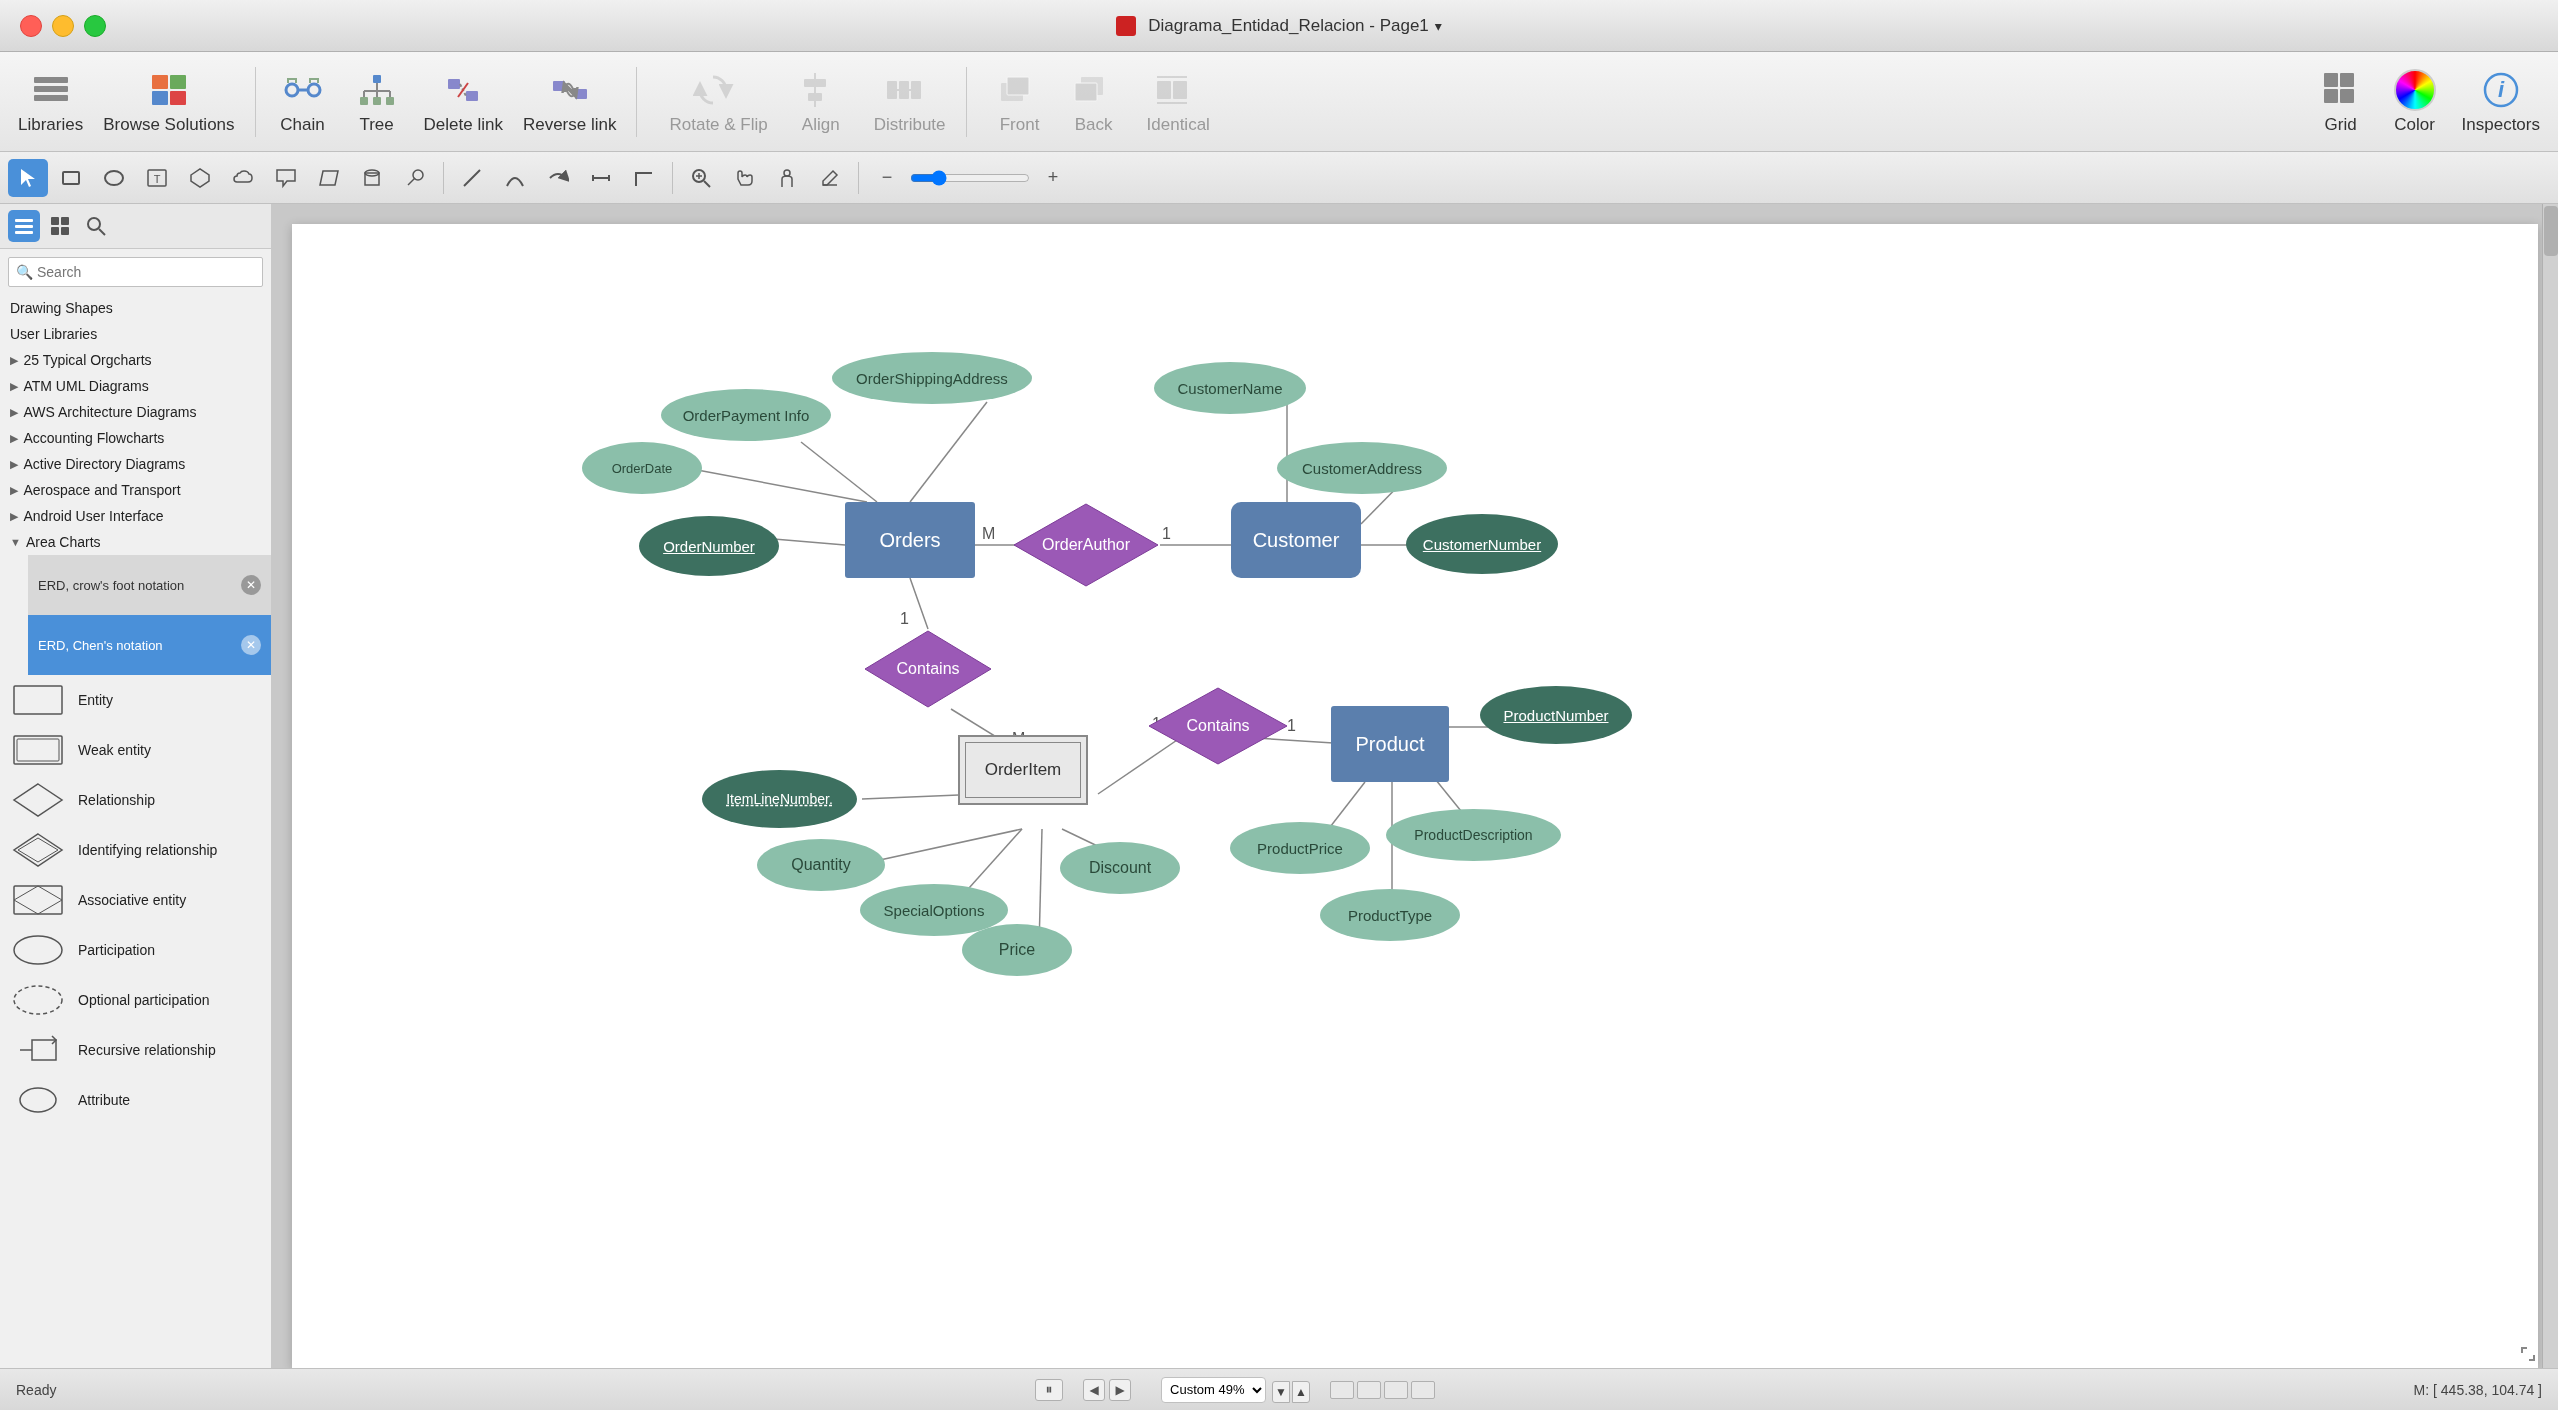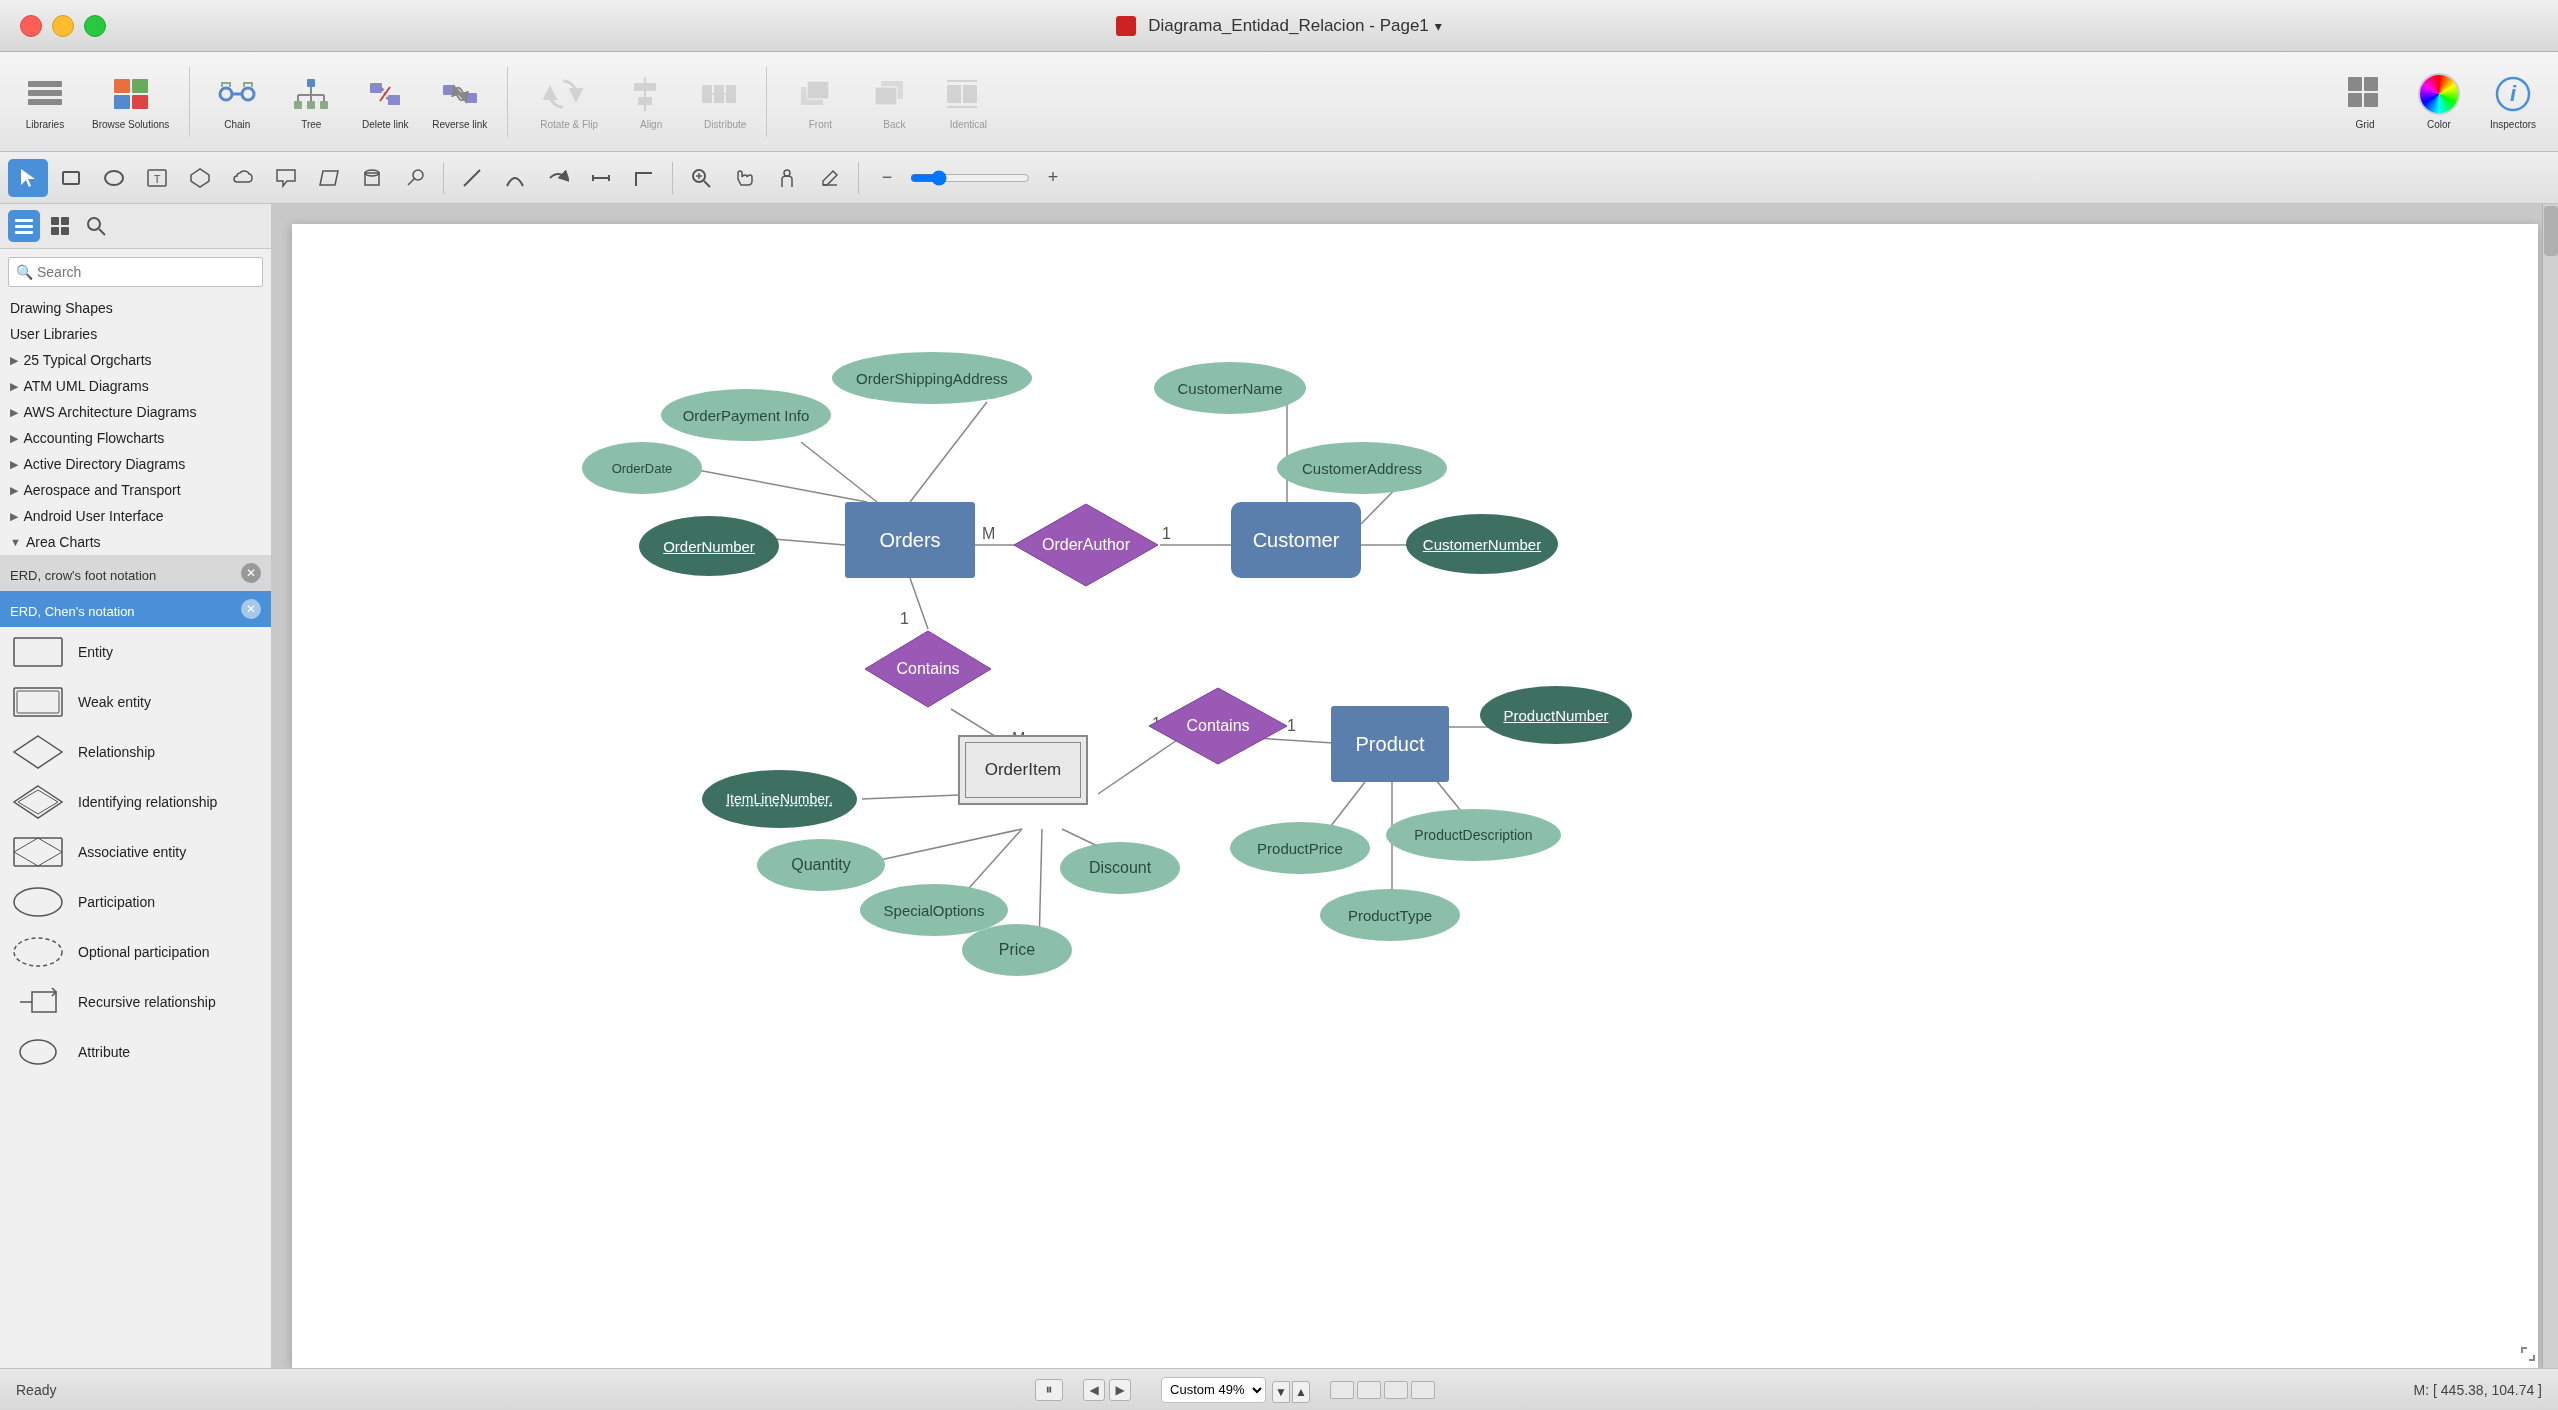--- a/index.html
+++ b/index.html
@@ -56,21 +56,21 @@
       border-radius: 6px;
       gap: 4px;
     }
     .toolbar-item .tb-icon {
       width: 42px; height: 42px;
       display: flex;
       align-items: center;
       justify-content: center;
     }
     .toolbar-item .tb-label {
-      font-size: 10px;
+      font-size: 17px;
       color: #333;
       white-space: nowrap;
       text-align: center;
     }
     .toolbar-sep {
       width: 1px;
       height: 70px;
       background: #c8c8c8;
       margin: 0 8px;
     }
@@ -161,26 +161,27 @@
       color: #222;
       cursor: pointer;
       display: flex;
       align-items: center;
       gap: 5px;
     }
     .sidebar-section .arrow { font-size: 11px; color: #666; }
 
     .sidebar-panel-label {
       background: #d8d8d8;
-      padding: 8px 10px;
+      padding: 20px 10px;
       font-size: 13px;
       color: #333;
       display: flex;
-      align-items: flex-end;
+      align-items: center;
       justify-content: space-between;
+      margin-left: 28px;
     }
     .sidebar-panel-label .close-x {
       width: 20px; height: 20px;
       background: #999;
       border-radius: 50%;
       display: flex; align-items: center; justify-content: center;
       color: white; font-size: 12px; cursor: pointer;
     }
     .sidebar-panel-label.active-panel {
       background: #4a90d9;

